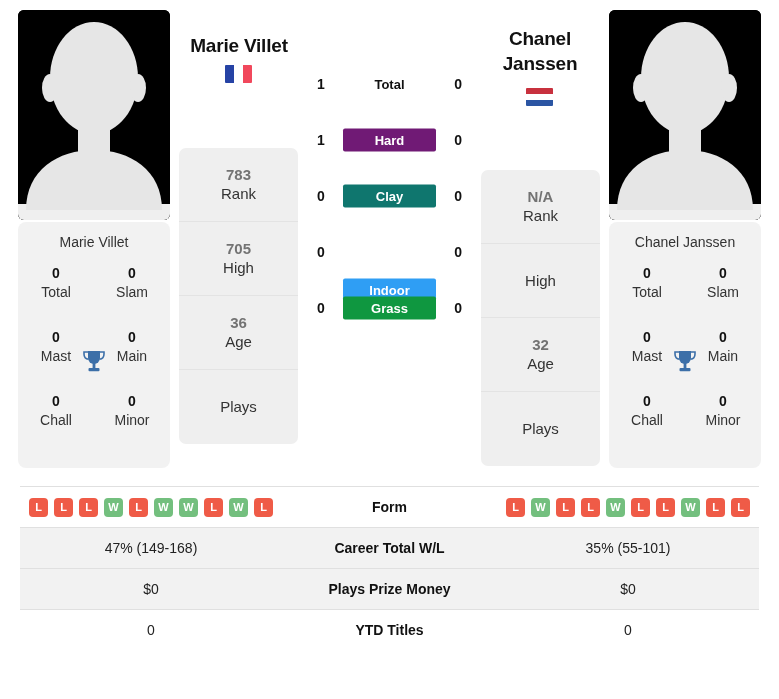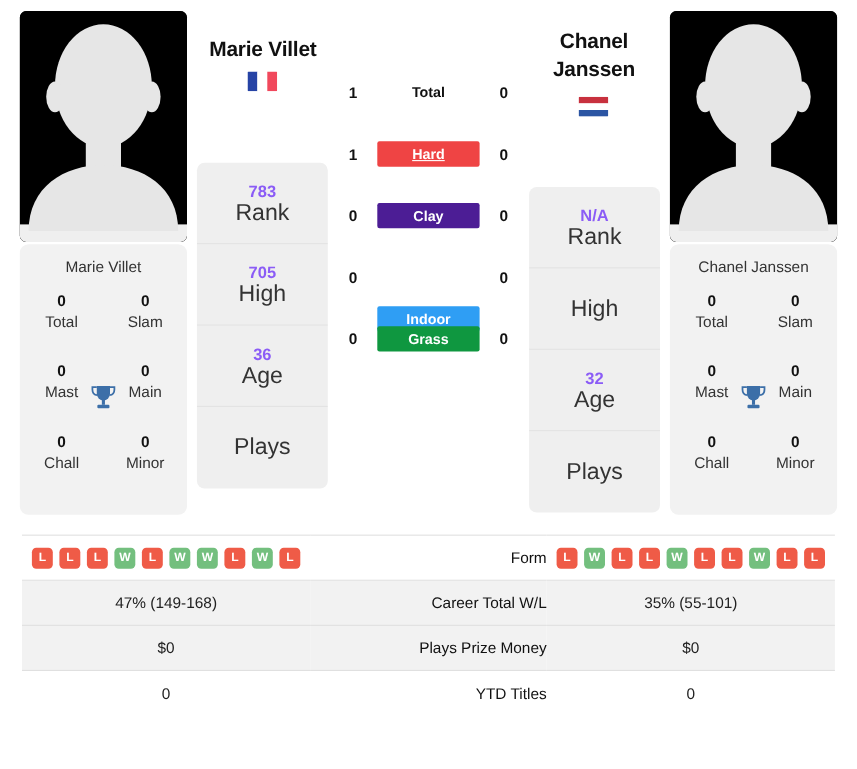--- a/index.html
+++ b/index.html
@@ -81,25 +81,25 @@
     display: flex;
     flex-direction: column;
     align-items: center;
     justify-content: center;
     text-align: center;
   }
   .mini-row:last-child { border-bottom: none; }
   .mini-row .val {
     font-size: 15px;
     font-weight: bold;
-    color: #8b5cf6;
+    color: #737373;
     line-height: 19px;
   }
   .mini-row .lbl {
-    font-size: 21px;
+    font-size: 15px;
     color: #333333;
     line-height: 20px;
   }
 
   
   .trophy-card {
     position: absolute;
     top: 222px;
     width: 152px;
     height: 246px;
@@ -202,24 +202,23 @@
   .stats-table tr.shaded { background: #f2f2f2; }
   .stats-table tr { border-top: 1px solid #e0e0e0; }
   .stats-table td {
     text-align: center;
     vertical-align: middle;
     font-size: 14px;
     color: #222222;
     padding: 0;
   }
   .stats-table td.label {
-    font-weight: normal;
+    font-weight: bold;
     color: #111111;
     width: 215px;
-    text-align: right;
   }
   .stats-table td.side { width: 262px; }
 
   .form-strip {
     display: flex;
     justify-content: center;
     gap: 6px;
   }
   .form-badge {
     width: 19px;
@@ -395,26 +394,26 @@
   </div>
 
   <div class="surfaces" id="surfaces">
       <div class="surface-row">
         <div class="score l">1</div>
         <div class="bar plain" style="color: rgb(17, 17, 17);">Total</div>
         <div class="score r">0</div>
       </div>
       <div class="surface-row">
         <div class="score l">1</div>
-        <div class="bar" style="background: #ef4444; color: rgb(255, 255, 255); text-decoration: underline;">Hard</div>
+        <div class="bar" style="background: #701a75; color: rgb(255, 255, 255);">Hard</div>
         <div class="score r">0</div>
       </div>
       <div class="surface-row">
         <div class="score l">0</div>
-        <div class="bar" style="background: #4c1d95; color: rgb(255, 255, 255);">Clay</div>
+        <div class="bar" style="background: #0f766e; color: rgb(255, 255, 255);">Clay</div>
         <div class="score r">0</div>
       </div>
       <div class="surface-row">
         <div class="score l">0</div>
         <div class="bar" style="background: rgb(47, 158, 244); color: rgb(255, 255, 255); margin-top: 38px;">Indoor</div>
         <div class="score r">0</div>
       </div>
       <div class="surface-row">
         <div class="score l">0</div>
         <div class="bar" style="background: rgb(15, 151, 64); color: rgb(255, 255, 255);">Grass</div>

